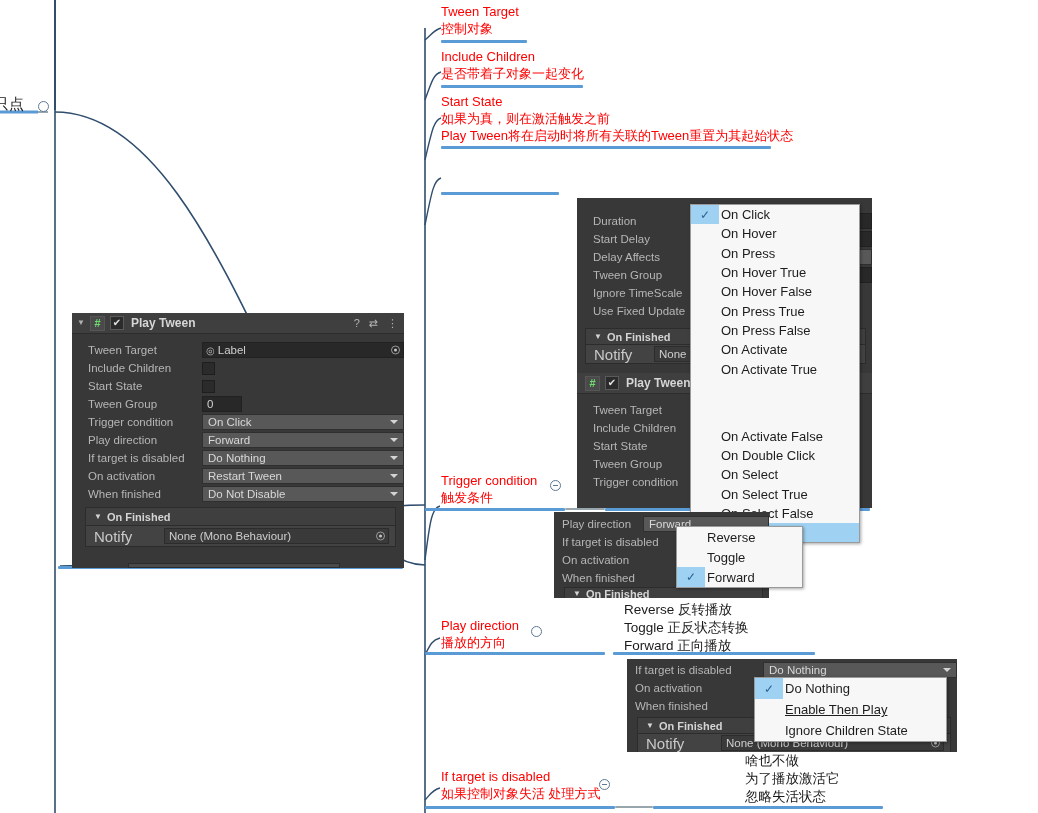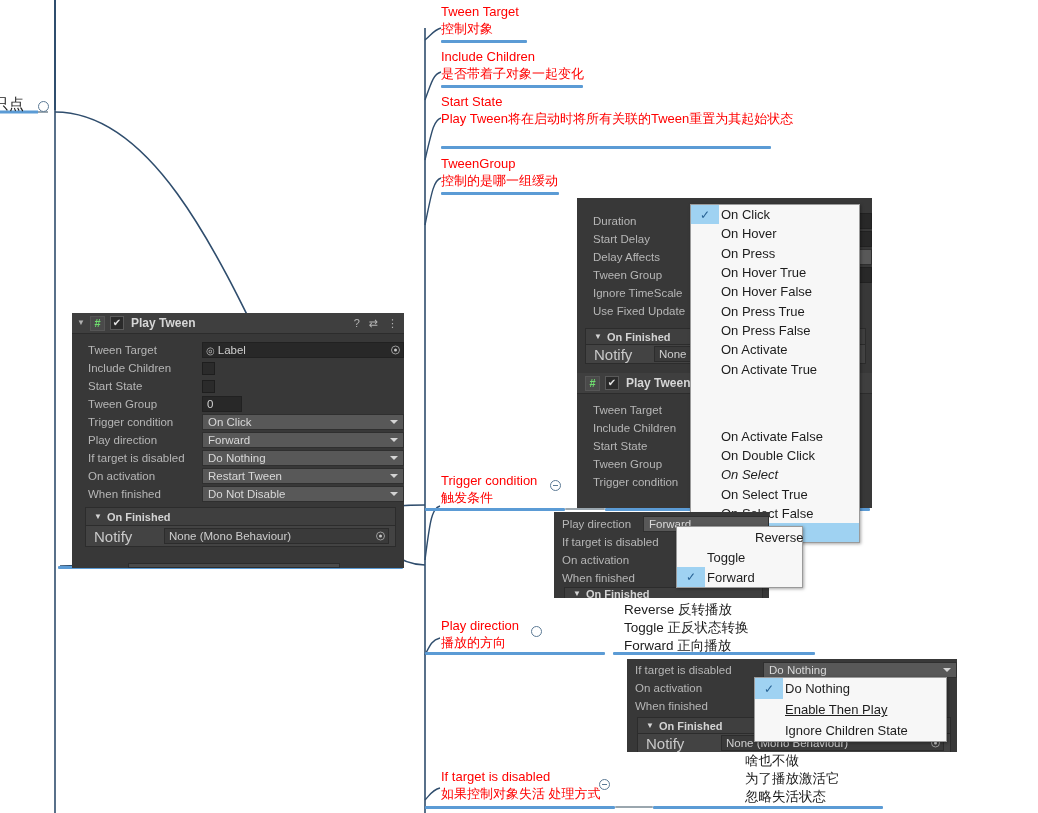--- a/index.html
+++ b/index.html
@@ -276,28 +276,25 @@
   <div class="ubar" style="left:441px; top:40px; width:86px;"></div>
 
   <div class="note" style="left:441px; top:48px;">
     <span class="ln">Include Children</span>
     <span class="ln">是否带着子对象一起变化</span>
   </div>
   <div class="ubar" style="left:441px; top:85px; width:142px;"></div>
 
   <div class="note" style="left:441px; top:93px;">
     <span class="ln">Start State</span>
+    <span class="ln">如果为真，则在激活触发之前</span>
     <span class="ln">Play Tween将在启动时将所有关联的Tween重置为其起始状态</span>
   </div>
   <div class="ubar" style="left:441px; top:146px; width:330px;"></div>
 
-  <div class="note" style="left:441px; top:155px;">
-    <span class="ln">TweenGroup</span>
-    <span class="ln">控制的是哪一组缓动</span>
-  </div>
   <div class="ubar" style="left:441px; top:192px; width:118px;"></div>
 
   <div class="note" style="left:441px; top:472px;">
     <span class="ln">Trigger condition</span>
     <span class="ln">触发条件</span>
   </div>
   <div class="handle" style="left:550px; top:480px;"></div>
   <div class="ubar" style="left:425px; top:508px; width:140px;"></div>
   <div class="ubar grey" style="left:565px; top:508px; width:40px;"></div>
   <div class="ubar" style="left:605px; top:508px; width:265px;"></div>
@@ -563,21 +560,21 @@
           <span class="mtxt">On Activate True</span>
         </div>
         <div class="menu-item" style="height: 19.3px; margin-top: 48px;">
           <span class="chk"></span>
           <span class="mtxt">On Activate False</span>
         </div>
         <div class="menu-item" style="height: 19.3px;">
           <span class="chk"></span>
           <span class="mtxt">On Double Click</span>
         </div>
-        <div class="menu-item" style="height: 19.3px; font-style: italic;">
+        <div class="menu-item" style="height: 19.3px;">
           <span class="chk"></span>
           <span class="mtxt">On Select</span>
         </div>
         <div class="menu-item" style="height: 19.3px;">
           <span class="chk"></span>
           <span class="mtxt">On Select True</span>
         </div>
         <div class="menu-item" style="height: 19.3px;">
           <span class="chk"></span>
           <span class="mtxt">On Select False</span>
@@ -611,21 +608,21 @@
     <div style="padding:0 6px 0 10px;">
       <div class="evt-header" style="height:13px;">
         <span class="tri">▼</span>
         <span>On Finished</span>
       </div>
     </div>
   </div>
 
   <div class="menu" style="left:676px; top:526px; width:127px;">
     <div class="menu-list">
-        <div class="menu-item" style="height: 20px; margin-left: 48px;">
+        <div class="menu-item" style="height: 20px;">
           <span class="chk"></span>
           <span class="mtxt">Reverse</span>
         </div>
         <div class="menu-item" style="height: 20px;">
           <span class="chk"></span>
           <span class="mtxt">Toggle</span>
         </div>
         <div class="menu-item" style="height: 20px;">
           <span class="chk on">✓</span>
           <span class="mtxt">Forward</span>

